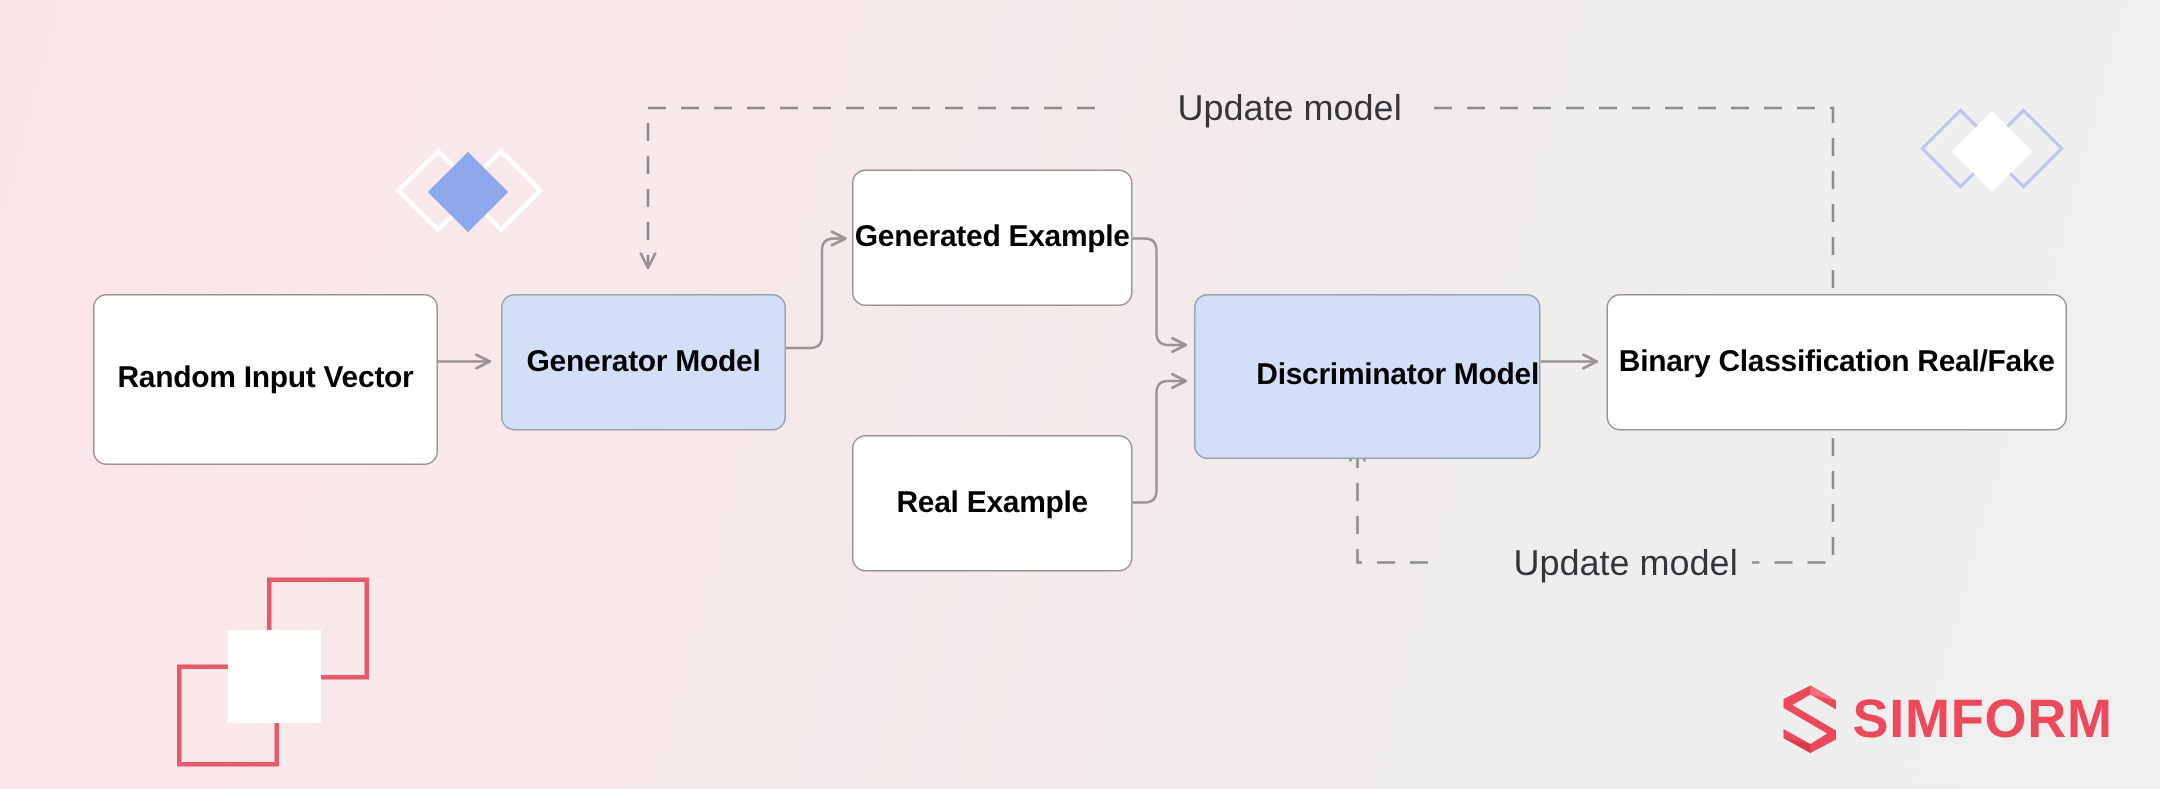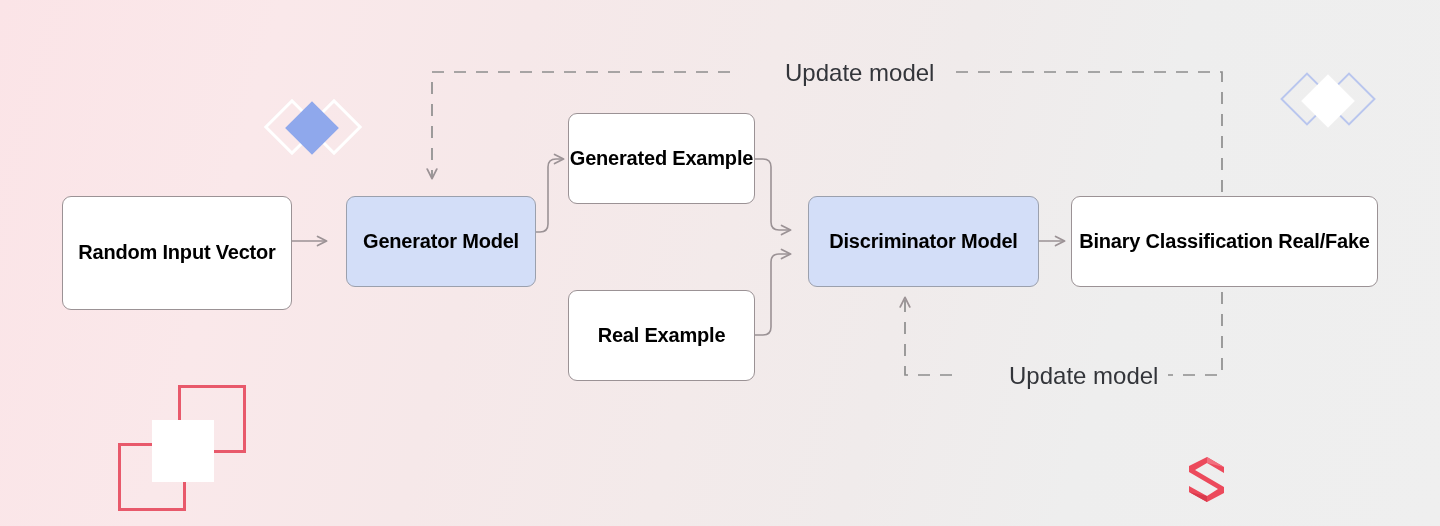--- a/index.html
+++ b/index.html
@@ -61,21 +61,20 @@
     color: #000000;
     letter-spacing: -0.2px;
   }
   .node.white {
     background: #ffffff;
     border: 1.5px solid #9b9295;
   }
   .node.blue {
     background: #d3def8;
     border: 1.5px solid #9ba0ad;
-    margin-left: 12px;
   }
 
   
   #wires {
     position: absolute;
     left: 0; top: 0;
     width: 1440px; height: 526px;
     pointer-events: none;
   }
 
@@ -170,29 +169,30 @@
   </div>
 
   <div class="node white" style="left:568px; top:113px; width:187px; height:91px;">
     <span>Generated Example</span>
   </div>
 
   <div class="node white" style="left:568px; top:290px; width:187px; height:91px;">
     <span>Real Example</span>
   </div>
 
-  <div class="node blue" style="left:796px; top:196px; width:231px; height:91px;">
+  <div class="node blue" style="left:796px; top:196px; width:231px; height:110px;justify-content:flex-end;">
     <span>Discriminator Model</span>
   </div>
 
   <div class="node white" style="left:1071px; top:196px; width:307px; height:91px;justify-content:center;">
     <span>Binary Classification Real/Fake</span>
   </div>
 
   <div id="logo" style="left:1183px; top:456px;">
     <svg width="42" height="46" viewBox="0 0 42 46">
       <path d="M24 1 L41 11 L41 17 L24 7 L12 14 L41 31 L41 37 L24 46 L6 36 L6 30 L24 40 L35 33 L6 16 L6 10 Z" fill="#ec4a5c"></path>
       <path d="M24 1 L41 11 L24 7 Z" fill="#f2707f"></path>
       <path d="M6 36 L24 46 L24 40 Z" fill="#d93b4d"></path>
     </svg>
+    <span class="word">SIMFORM</span>
   </div>
 
 </div>
 
 </body></html>

